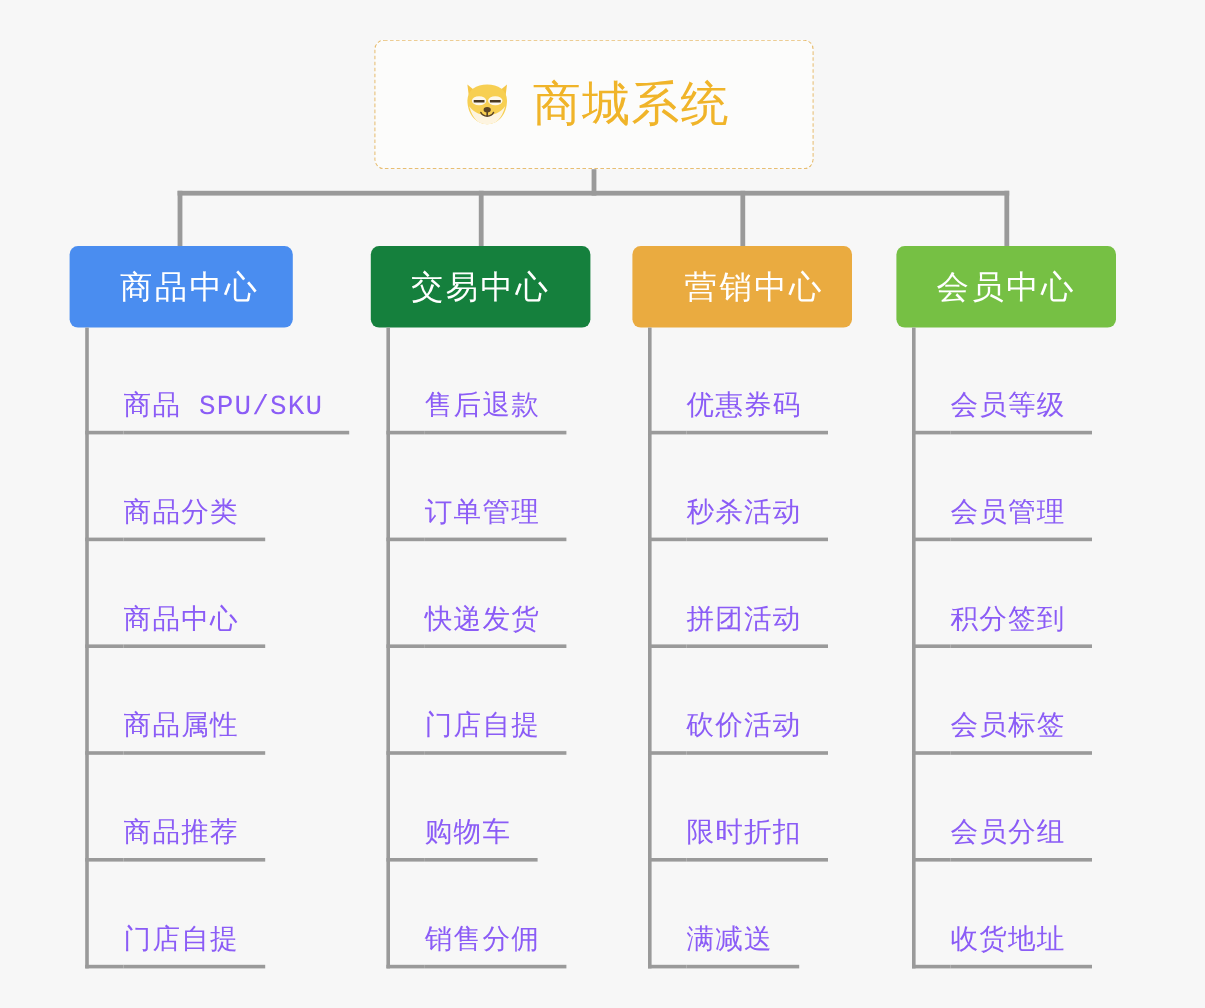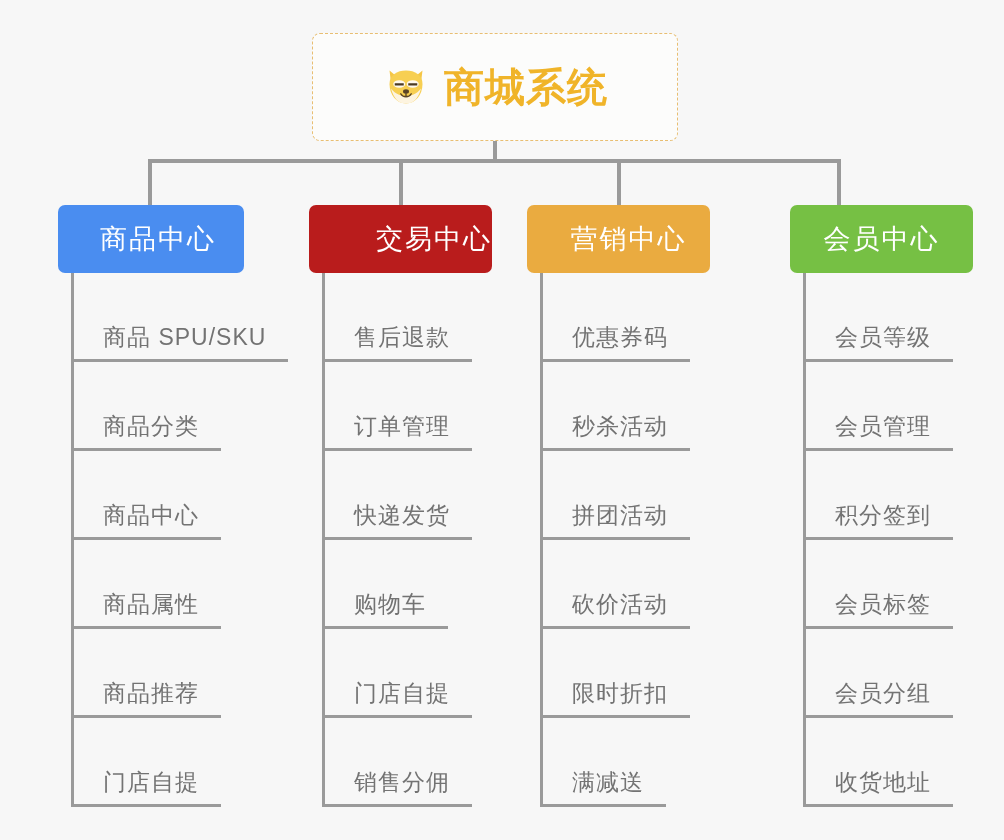--- a/index.html
+++ b/index.html
@@ -93,42 +93,43 @@
     position: relative;
     height: 89px;
     display: flex;
     align-items: flex-end;
   }
   .leaf-label {
     display: inline-block;
     margin-left: 32px;
     padding: 0 22px 6px 0;
     font-size: 23px;
-    color: #737373;
+    color: #8b5cf6;
     letter-spacing: 1px;
     white-space: nowrap;
     border-bottom: 3px solid #9a9a9a;
     box-sizing: border-box;
+    font-family: Liberation Mono, monospace;
   }
   
   .leaf-underline-ext {
     position: absolute;
     left: 0;
     bottom: 0;
     width: 32px;
     height: 3px;
     background: #9a9a9a;
   }
 </style>
 </head>
 <body>
 
 <div id="mindmap">
 
-  <div class="root-node" style="border-color: rgb(232, 190, 114); font-weight: bold;">
+  <div class="root-node" style="border-color: rgb(232, 190, 114);">
     <svg class="root-icon" viewBox="0 0 64 64">
       <path d="M10 10 L12 26 L22 20 Z" fill="#f5c646"></path>
       <path d="M54 10 L52 26 L42 20 Z" fill="#f5c646"></path>
       <path d="M10 28 C10 16 20 10 32 10 C44 10 54 16 54 28 C54 42 45 54 32 54 C19 54 10 42 10 28 Z" fill="#f7cf52"></path>
       <path d="M12 34 C16 48 22 54 32 54 C42 54 48 48 52 34 C46 42 38 44 32 44 C26 44 18 42 12 34 Z" fill="#fdf4e0"></path>
       <ellipse cx="23" cy="28" rx="8" ry="5" fill="#fdf8ec"></ellipse>
       <ellipse cx="41" cy="28" rx="8" ry="5" fill="#fdf8ec"></ellipse>
       <path d="M17 27 h12 v3 h-12 z" fill="#4a3a22"></path>
       <path d="M35 27 h12 v3 h-12 z" fill="#4a3a22"></path>
       <ellipse cx="32" cy="38" rx="4" ry="3" fill="#5a4426"></ellipse>
@@ -171,44 +172,44 @@
         <span class="leaf-label" style="border-bottom-color: rgb(154, 154, 154);">商品推荐</span>
       </div>
       <div class="leaf">
         <div class="leaf-underline-ext" style="background: rgb(154, 154, 154);"></div>
         <span class="leaf-label" style="border-bottom-color: rgb(154, 154, 154);">门店自提</span>
       </div>
     </div>
   </div>
 
   <div class="column" style="left:309px; width:183px;">
-    <div class="cat-header" style="background:#b91c1c;justify-content:flex-end;">
+    <div class="cat-header" style="background:#15803d;">
       <span>交易中心</span>
     </div>
     <div class="branch">
       <div class="branch-trunk" style="height: 534px; background: rgb(154, 154, 154);"></div>
       <div class="leaf">
         <div class="leaf-underline-ext" style="background: rgb(154, 154, 154);"></div>
         <span class="leaf-label" style="border-bottom-color: rgb(154, 154, 154);">售后退款</span>
       </div>
       <div class="leaf">
         <div class="leaf-underline-ext" style="background: rgb(154, 154, 154);"></div>
         <span class="leaf-label" style="border-bottom-color: rgb(154, 154, 154);">订单管理</span>
       </div>
       <div class="leaf">
         <div class="leaf-underline-ext" style="background: rgb(154, 154, 154);"></div>
         <span class="leaf-label" style="border-bottom-color: rgb(154, 154, 154);">快递发货</span>
       </div>
       <div class="leaf">
         <div class="leaf-underline-ext" style="background: rgb(154, 154, 154);"></div>
+        <span class="leaf-label" style="border-bottom-color: rgb(154, 154, 154);">门店自提</span>
+      </div>
+      <div class="leaf">
+        <div class="leaf-underline-ext" style="background: rgb(154, 154, 154);"></div>
         <span class="leaf-label" style="border-bottom-color: rgb(154, 154, 154);">购物车</span>
-      </div>
-      <div class="leaf">
-        <div class="leaf-underline-ext" style="background: rgb(154, 154, 154);"></div>
-        <span class="leaf-label" style="border-bottom-color: rgb(154, 154, 154);">门店自提</span>
       </div>
       <div class="leaf">
         <div class="leaf-underline-ext" style="background: rgb(154, 154, 154);"></div>
         <span class="leaf-label" style="border-bottom-color: rgb(154, 154, 154);">销售分佣</span>
       </div>
     </div>
   </div>
 
   <div class="column" style="left:527px; width:183px;">
     <div class="cat-header" style="background:#eaab40;padding-left:20px;">
@@ -236,21 +237,21 @@
         <div class="leaf-underline-ext" style="background: rgb(154, 154, 154);"></div>
         <span class="leaf-label" style="border-bottom-color: rgb(154, 154, 154); margin-left: 32px;">限时折扣</span>
       </div>
       <div class="leaf">
         <div class="leaf-underline-ext" style="background: rgb(154, 154, 154);"></div>
         <span class="leaf-label" style="border-bottom-color: rgb(154, 154, 154);">满减送</span>
       </div>
     </div>
   </div>
 
-  <div class="column" style="left:790px; width:183px;">
+  <div class="column" style="left:747px; width:183px;">
     <div class="cat-header" style="background:#76c044;">
       <span>会员中心</span>
     </div>
     <div class="branch">
       <div class="branch-trunk" style="height: 534px; background: rgb(154, 154, 154);"></div>
       <div class="leaf">
         <div class="leaf-underline-ext" style="background: rgb(154, 154, 154);"></div>
         <span class="leaf-label" style="border-bottom-color: rgb(154, 154, 154);">会员等级</span>
       </div>
       <div class="leaf">

